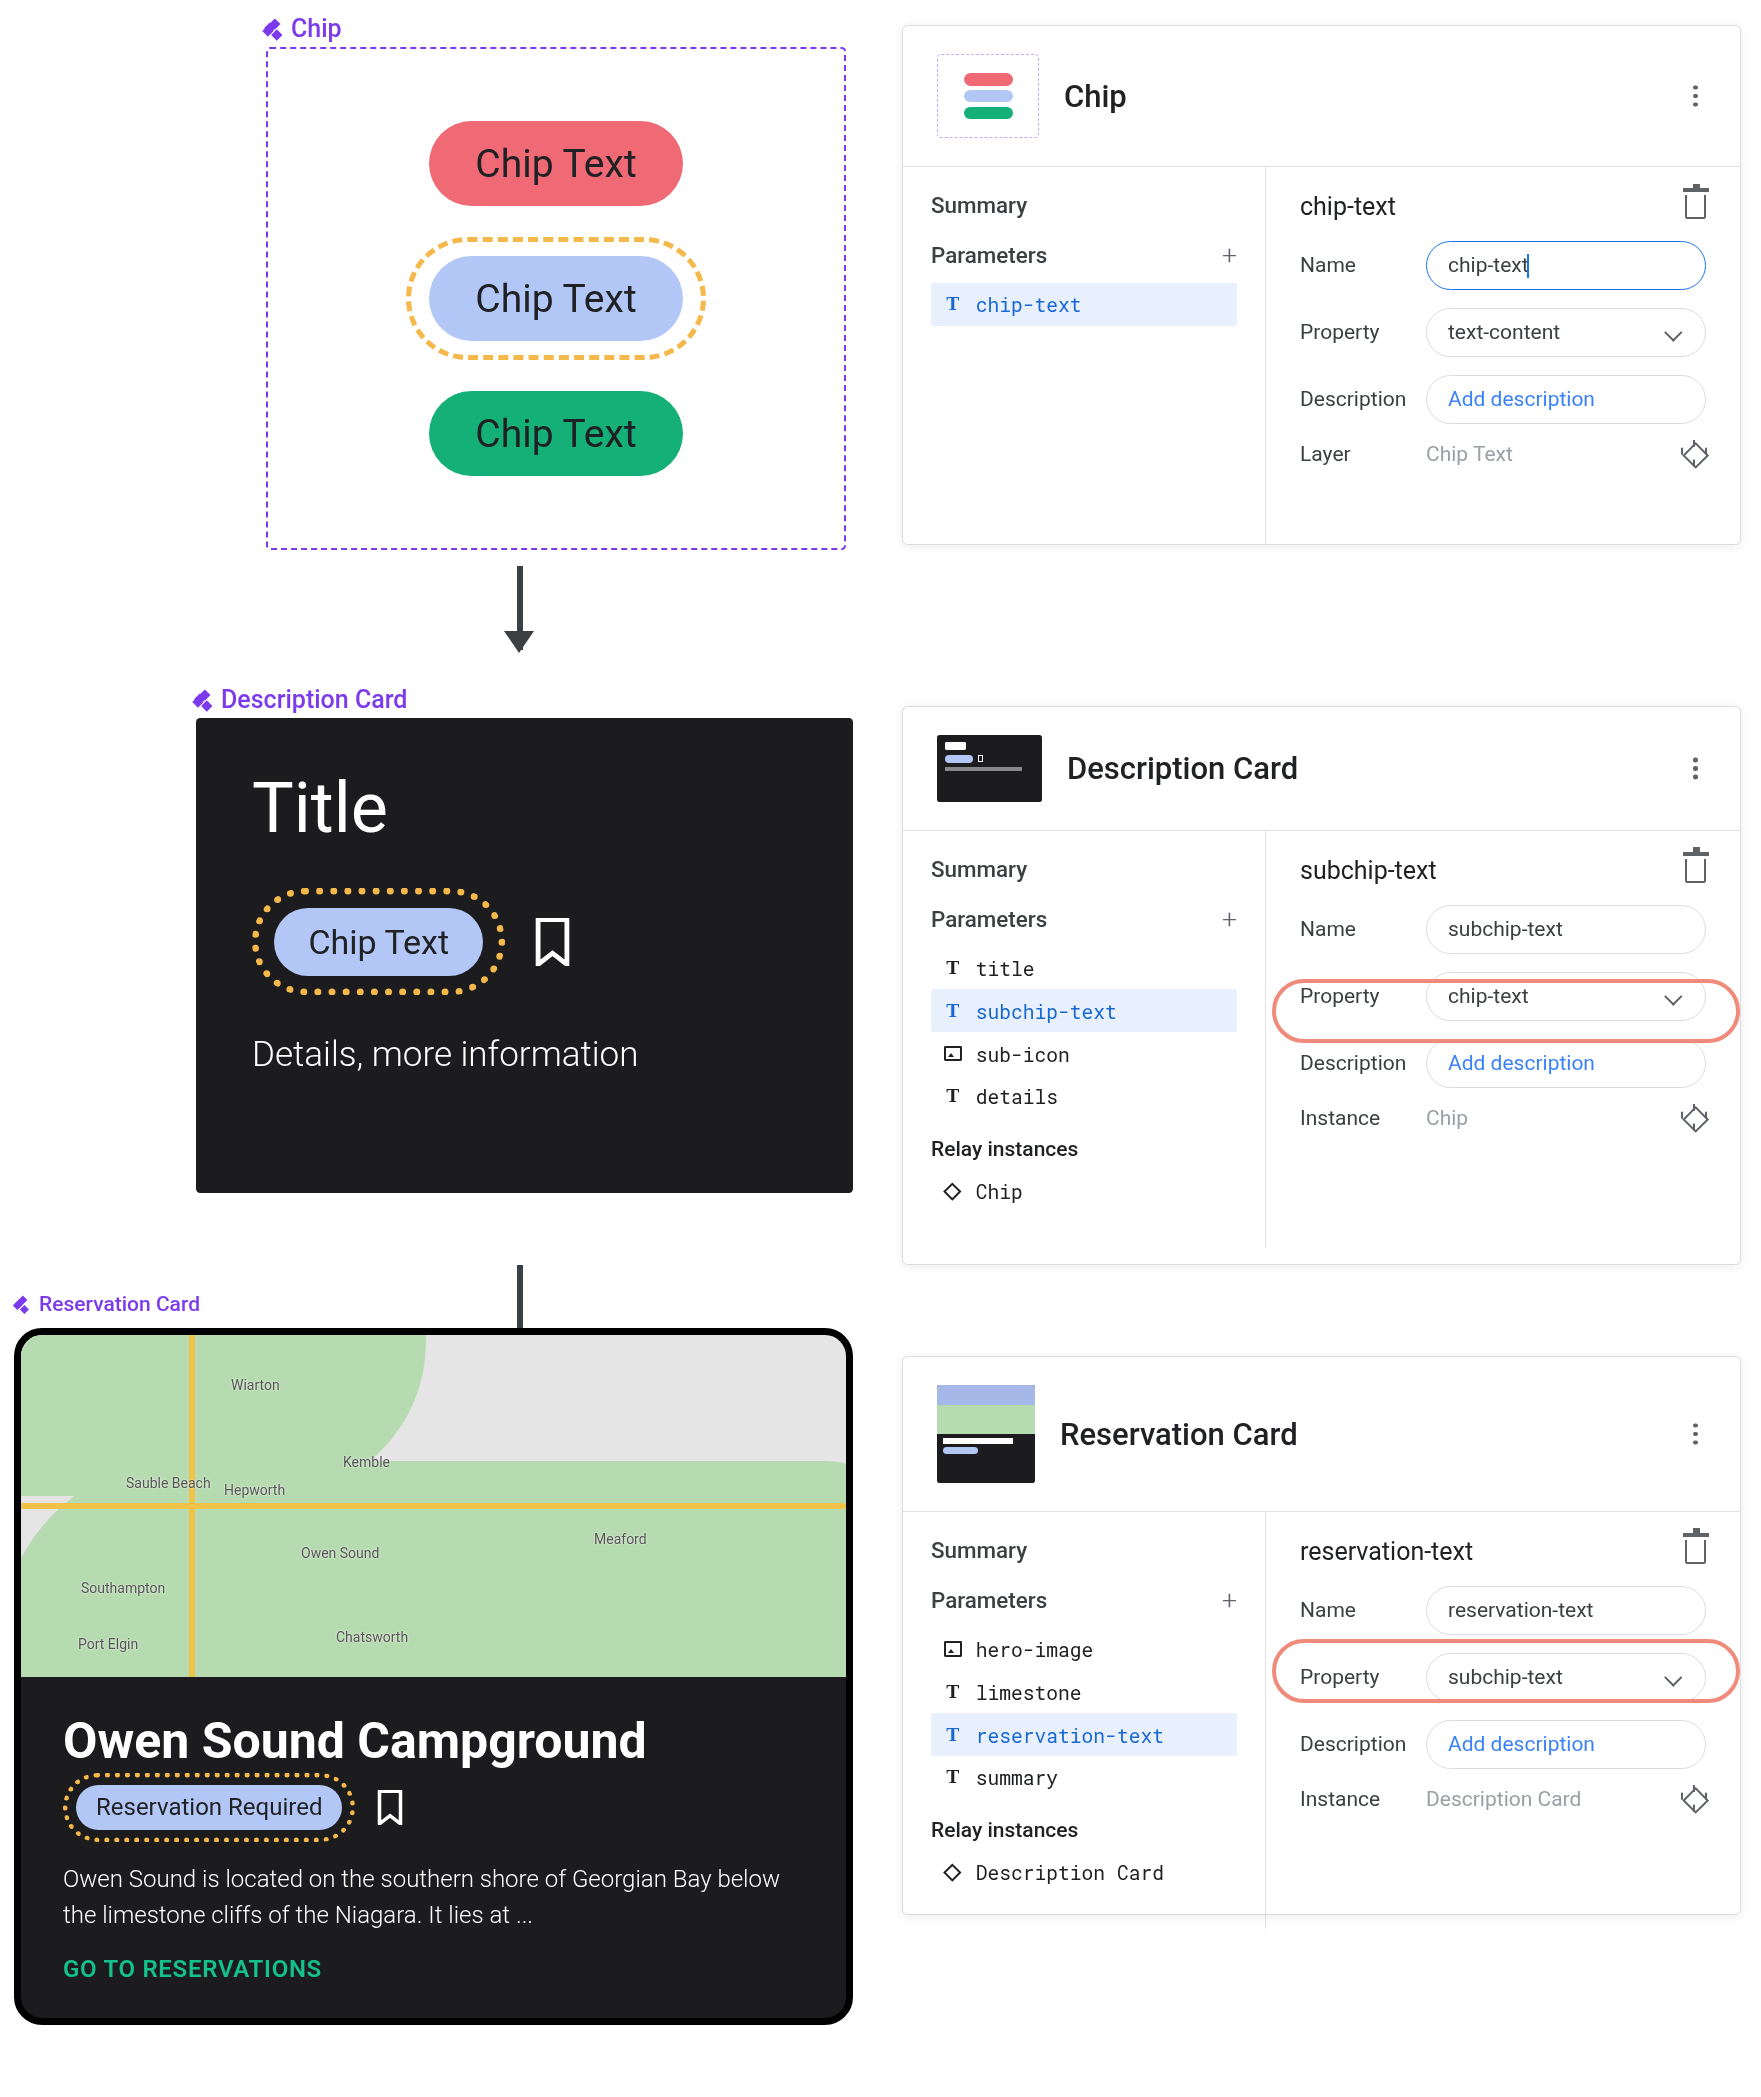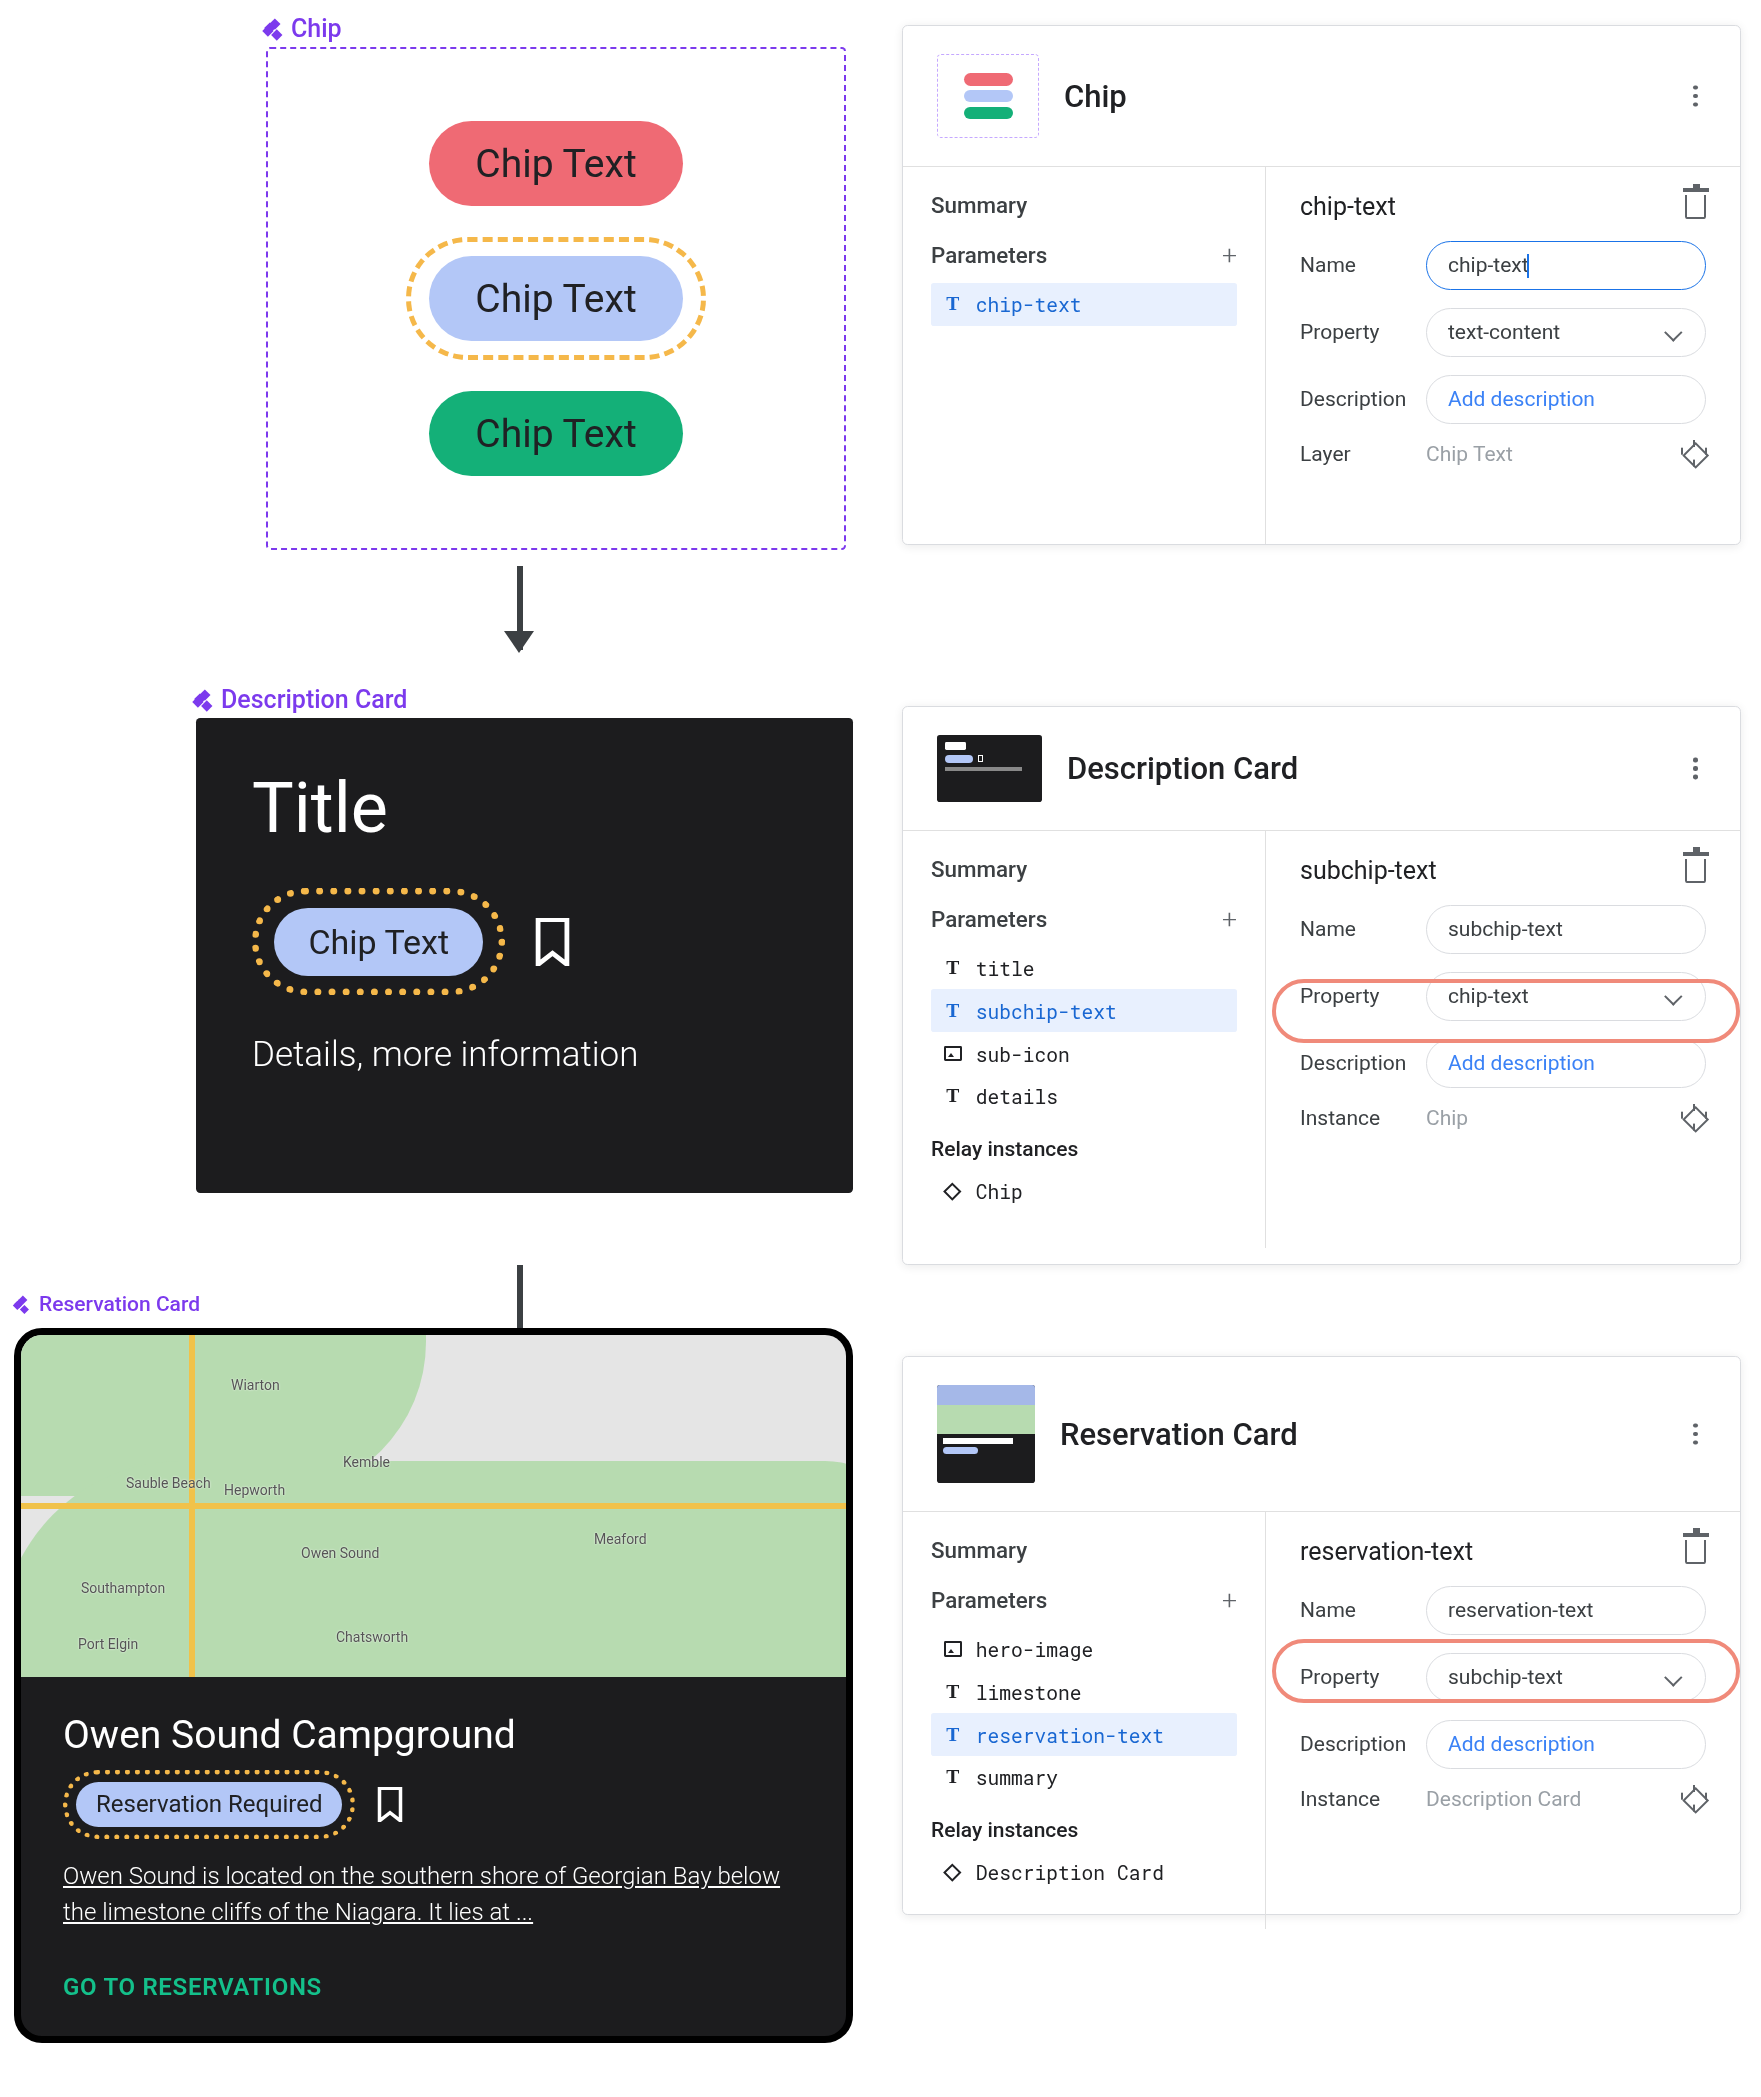--- a/index.html
+++ b/index.html
@@ -64,25 +64,25 @@
   }
   .res-map { height: 342px; background:#e5e5e5; position:relative; overflow:hidden; }
   .map-land { position:absolute; background:#b7dbb0; }
   .map-land.l1 { left:-14px; top:-14px; width:419px; height:175px; border-radius:0 0 154px 0; }
   .map-land.l2 { left:-21px; top:126px; width:909px; height:252px; border-radius:182px 84px 0 0; }
   .map-road { position:absolute; background:#f0c24a; }
   .map-road.r1 { left:168px; top:0; width:5.6px; height:342px; }
   .map-road.r2 { left:0; top:168px; width:839px; height:5.6px; }
   .map-town { position:absolute; font-size:14px; color:#555; text-shadow:0 0 2.1px #fff; }
   .res-body { padding: 35px 42px 35px; }
-  .res-headline { font-size:39px; font-weight:400; margin-bottom:12px; }
+  .res-headline { font-size:50px; font-weight:700; margin-bottom:3px; }
   .res-row { display:flex; align-items:center; gap:21px; margin-bottom:19.6px; }
   .chip-small { background:#b3c7f7; color:#202124; padding:8.4px 19.6px; font-size:24px; border-radius:698px; }
   .dotted-ring-sm { border: 5.6px dotted #f5b84a; border-radius:42px; padding:7px 8.4px; }
-  .res-summary { font-size:24px; line-height:1.5; font-weight:300; margin-bottom:43px;text-decoration:underline; }
+  .res-summary { font-size:24px; line-height:1.5; font-weight:300; margin-bottom:22px; }
   .res-cta { color:#14c08b; font-size:24px; font-weight:600; letter-spacing:0.7px; }
 
   
   .panel {
     position:absolute; width:839px; background:#fff; border:0.7px solid #dadce0;
     border-radius:5.6px; box-shadow: 0 1.4px 9.8px rgba(0,0,0,.08);
   }
   .panel1 { left:888px; top:11.2px; height:520px; }
   .panel2 { left:888px; top:692px; height:559px; }
   .panel3 { left:888px; top:1342px; height:559px; }

